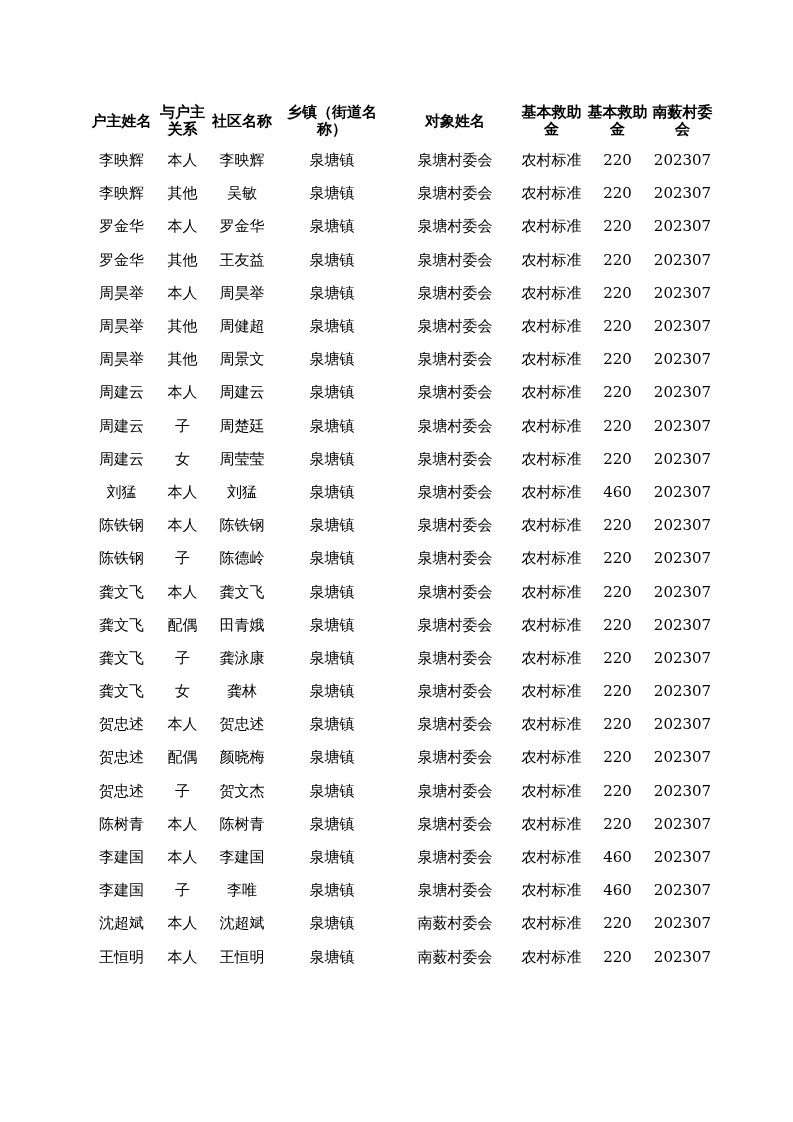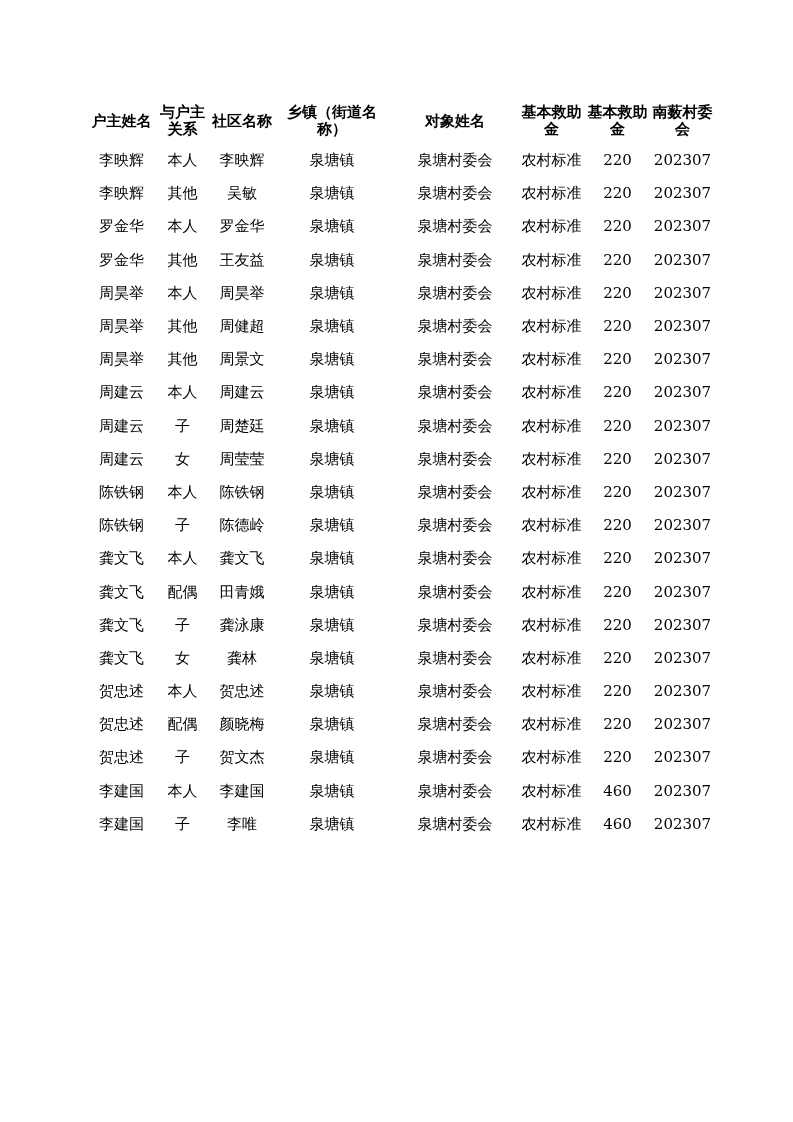--- a/index.html
+++ b/index.html
@@ -182,20 +182,30 @@
             <td>周建云</td>
             <td>女</td>
             <td>周莹莹</td>
             <td>泉塘镇</td>
             <td>泉塘村委会</td>
             <td>农村标准</td>
             <td>220</td>
             <td>202307</td>
           </tr>
           <tr>
+            <td>刘猛</td>
+            <td>本人</td>
+            <td>刘猛</td>
+            <td>泉塘镇</td>
+            <td>泉塘村委会</td>
+            <td>农村标准</td>
+            <td>460</td>
+            <td>202307</td>
+          </tr>
+          <tr>
             <td>陈铁钢</td>
             <td>本人</td>
             <td>陈铁钢</td>
             <td>泉塘镇</td>
             <td>泉塘村委会</td>
             <td>农村标准</td>
             <td>220</td>
             <td>202307</td>
           </tr>
           <tr>
@@ -272,35 +282,65 @@
             <td>贺忠述</td>
             <td>子</td>
             <td>贺文杰</td>
             <td>泉塘镇</td>
             <td>泉塘村委会</td>
             <td>农村标准</td>
             <td>220</td>
             <td>202307</td>
           </tr>
           <tr>
+            <td>陈树青</td>
+            <td>本人</td>
+            <td>陈树青</td>
+            <td>泉塘镇</td>
+            <td>泉塘村委会</td>
+            <td>农村标准</td>
+            <td>220</td>
+            <td>202307</td>
+          </tr>
+          <tr>
             <td>李建国</td>
             <td>本人</td>
             <td>李建国</td>
             <td>泉塘镇</td>
             <td>泉塘村委会</td>
             <td>农村标准</td>
             <td>460</td>
             <td>202307</td>
           </tr>
           <tr>
             <td>李建国</td>
             <td>子</td>
             <td>李唯</td>
             <td>泉塘镇</td>
             <td>泉塘村委会</td>
             <td>农村标准</td>
             <td>460</td>
+            <td>202307</td>
+          </tr>
+          <tr>
+            <td>沈超斌</td>
+            <td>本人</td>
+            <td>沈超斌</td>
+            <td>泉塘镇</td>
+            <td>南薮村委会</td>
+            <td>农村标准</td>
+            <td>220</td>
+            <td>202307</td>
+          </tr>
+          <tr>
+            <td>王恒明</td>
+            <td>本人</td>
+            <td>王恒明</td>
+            <td>泉塘镇</td>
+            <td>南薮村委会</td>
+            <td>农村标准</td>
+            <td>220</td>
             <td>202307</td>
           </tr>
         </tbody>
     </table>
   </div>
 </div>
 
 </body></html>

